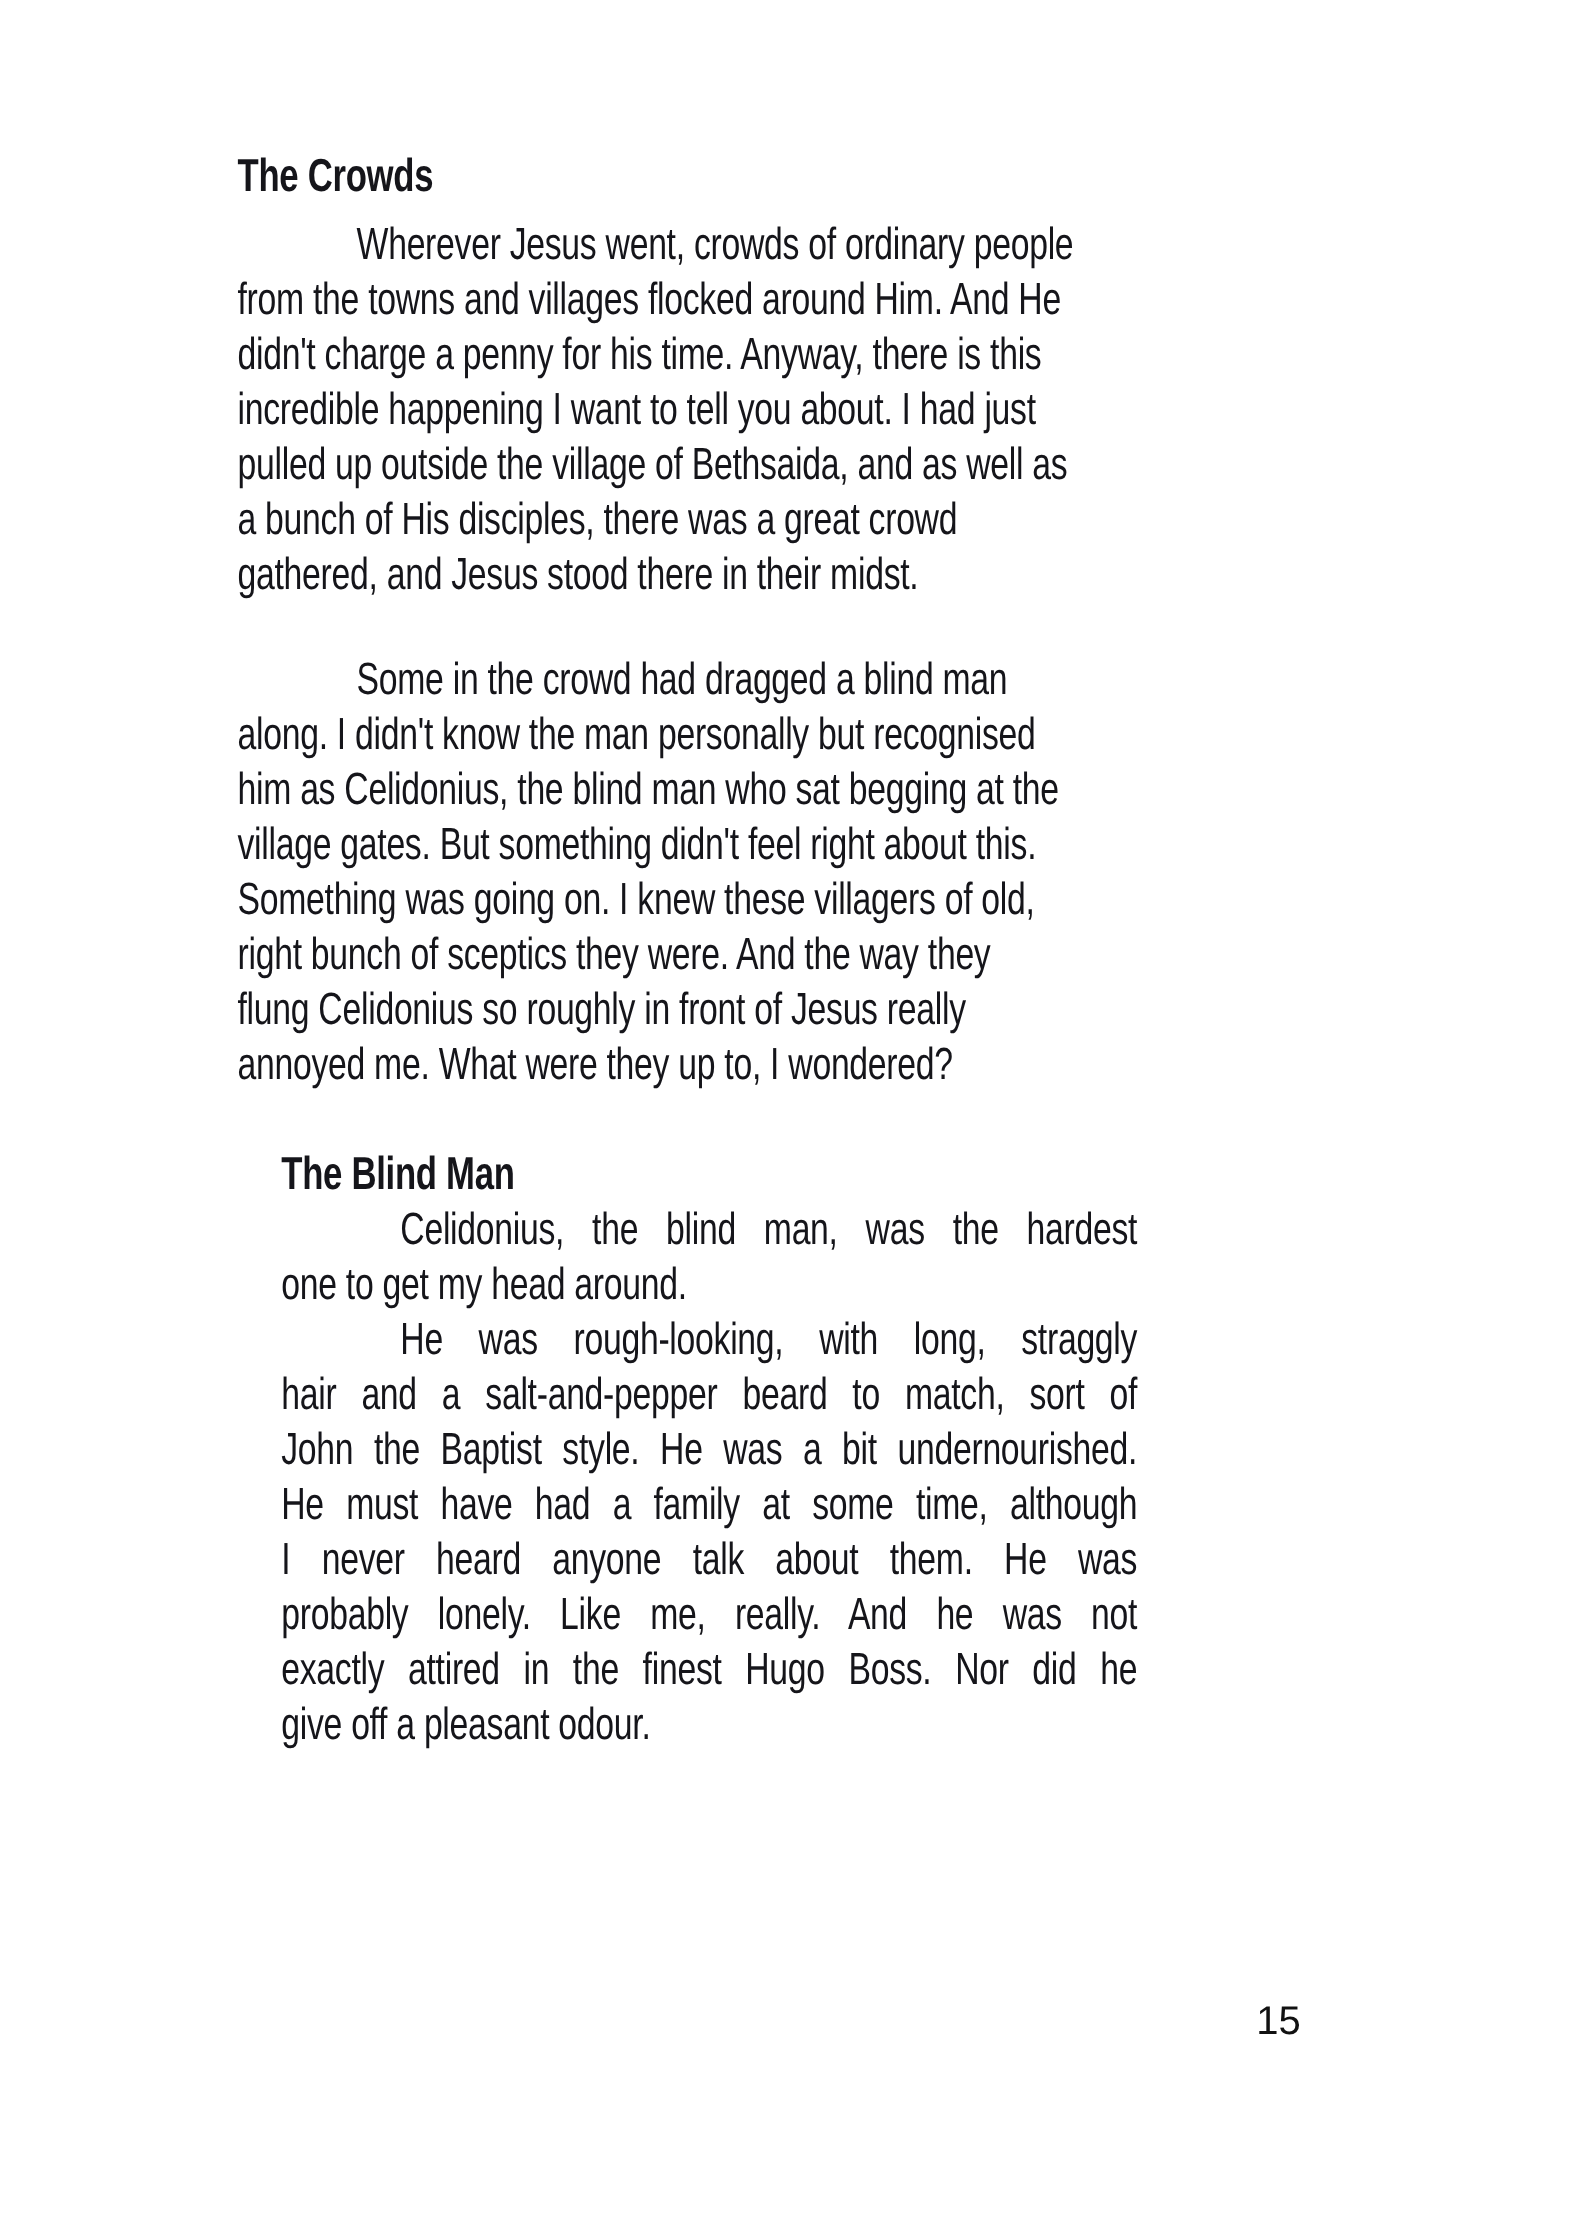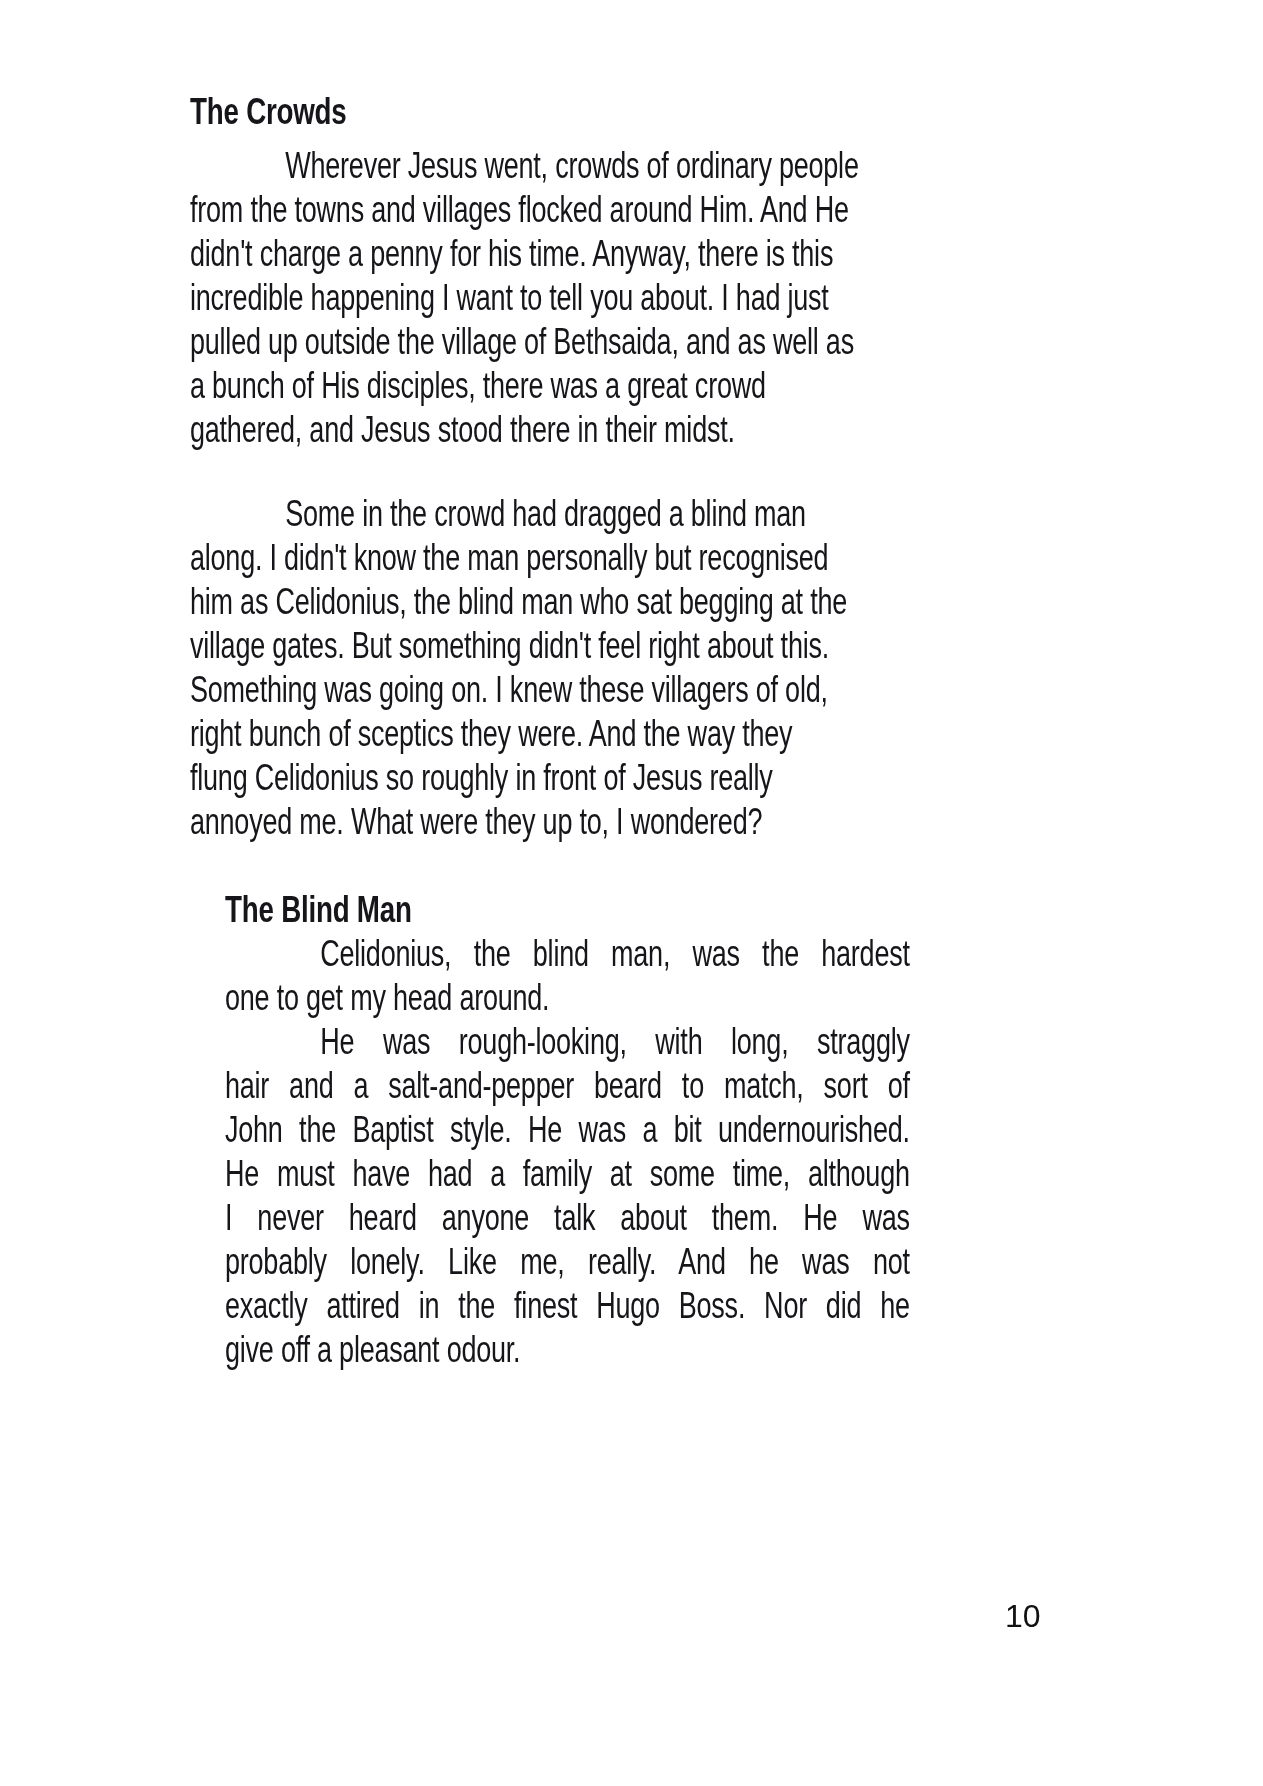--- a/index.html
+++ b/index.html
@@ -11,20 +11,21 @@
     position: relative;
     width: 1263px;
     height: 1786px;
     background: #ffffff;
     overflow: hidden;
     font-family: "Liberation Sans", sans-serif;
     color: #15151a;
   }
   .content {
     padding-top: 90px;
+    margin-top: 29px;
   }
   
   .sec {
     transform: scaleX(0.75);
     transform-origin: 0 0;
   }
   .sec1 {
     margin-left: 190px;
     width: 960px;
   }
@@ -110,14 +111,14 @@
           <div class="pline just">He must have had a family at some time, although</div>
           <div class="pline just">I never heard anyone talk about them. He was</div>
           <div class="pline just">probably lonely. Like me, really. And he was not</div>
           <div class="pline just">exactly attired in the finest Hugo Boss. Nor did he</div>
           <div class="pline">give off a pleasant odour.</div>
         </div>
     </div>
 
   </div>
 
-  <div class="page-number">10</div>
+  <div class="page-number">15</div>
 </div>
 
 </body></html>

